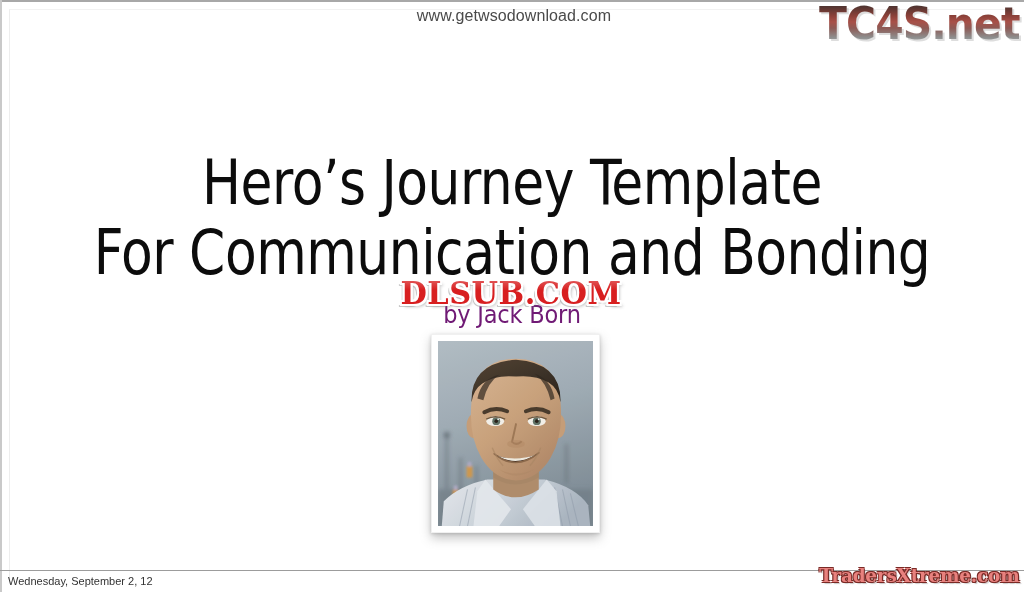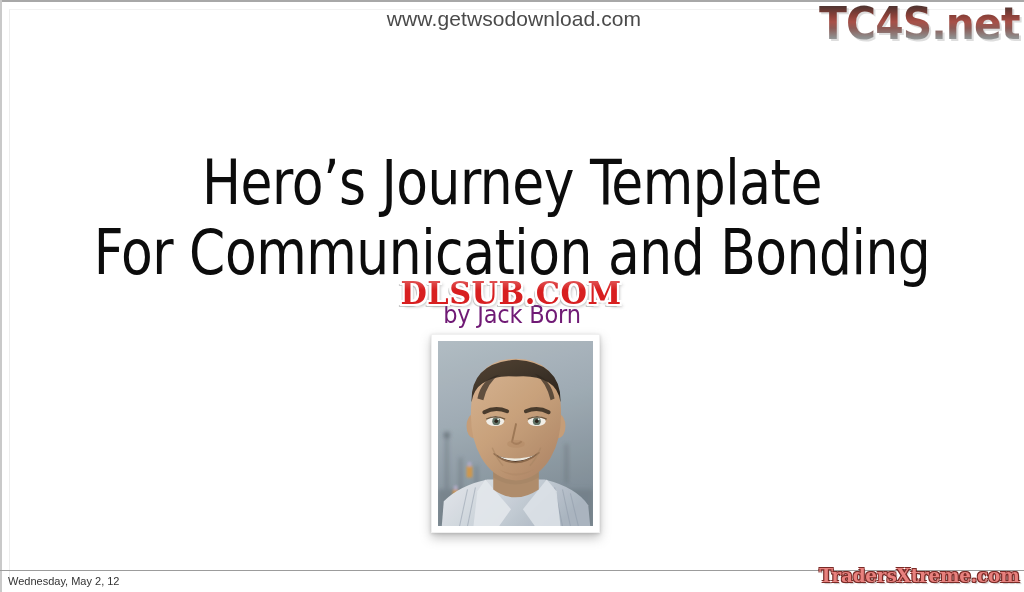--- a/index.html
+++ b/index.html
@@ -43,21 +43,21 @@
   }
 
   
   .header-url {
     position: absolute;
     left: 0;
     top: 7px;
     width: 1024px;
     text-align: center;
     font-family: "Liberation Sans", sans-serif;
-    font-size: 21px;
+    font-size: 16px;
     color: #4a4a4a;
     letter-spacing: 0.1px;
     white-space: nowrap;
   }
   
   .header-url-inner {
     display: inline-block;
     transform: translateX(2px);
   }
 
@@ -363,16 +363,16 @@
         <path d="M104 108 Q99 120 93 126" stroke="#a8825e" stroke-width="1.4" fill="none" opacity="0.6"></path>
 
         <path d="M62 130 Q79 142 97 130 Q79 138 62 130 Z" fill="#a9805c" opacity="0.35"></path>
 
         <rect x="0" y="0" width="157" height="187" fill="#aab4bd" opacity="0.06"></rect>
       </svg>
     </div>
   </div>
 
   <div class="footer-rule"></div>
-  <div class="footer-date">Wednesday, May 2, 12</div>
+  <div class="footer-date">Wednesday, September 2, 12</div>
   <div class="tx-watermark">TradersXtreme.com</div>
 
 </div>
 
 </body></html>

